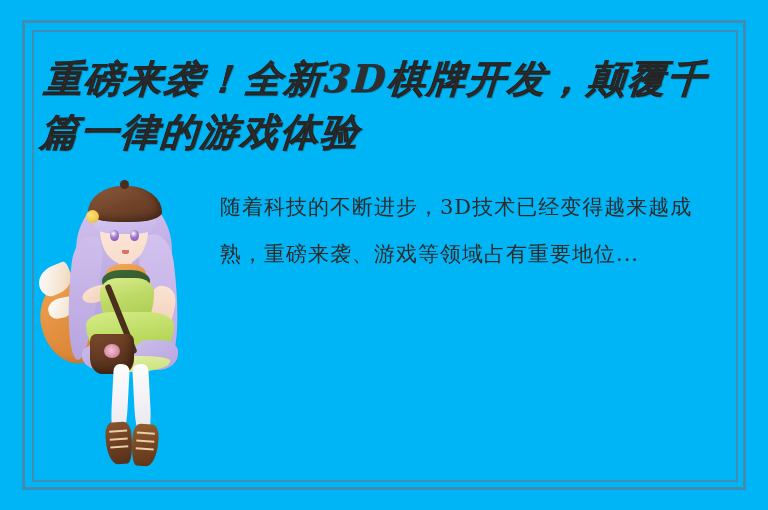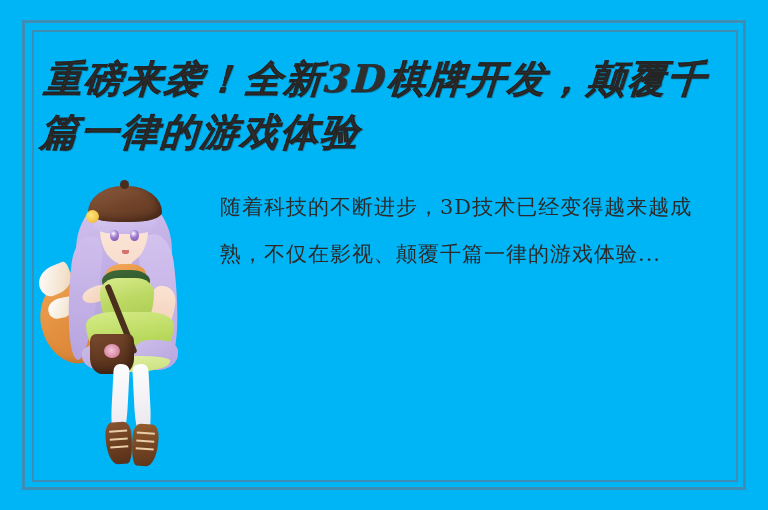--- a/index.html
+++ b/index.html
@@ -284,21 +284,21 @@
 </head>
 <body>
 
 <div id="banner">
 
   <div id="frame-outer"></div>
   <div id="frame-inner"></div>
 
   <div id="headline">重磅来袭！全新3D棋牌开发，颠覆千篇一律的游戏体验</div>
 
-  <div id="excerpt">随着科技的不断进步，3D技术已经变得越来越成熟，不仅在影视、颠覆千篇一律的游戏体验...</div>
+  <div id="excerpt">随着科技的不断进步，3D技术已经变得越来越成熟，重磅来袭、游戏等领域占有重要地位...</div>
 
   <div id="character">
     <div class="scarf"></div>
     <div class="scarf-tip"></div>
     <div class="scarf-tip2"></div>
 
     <div class="hair-back"></div>
     <div class="hair-strand-l"></div>
     <div class="hair-strand-r"></div>
 

